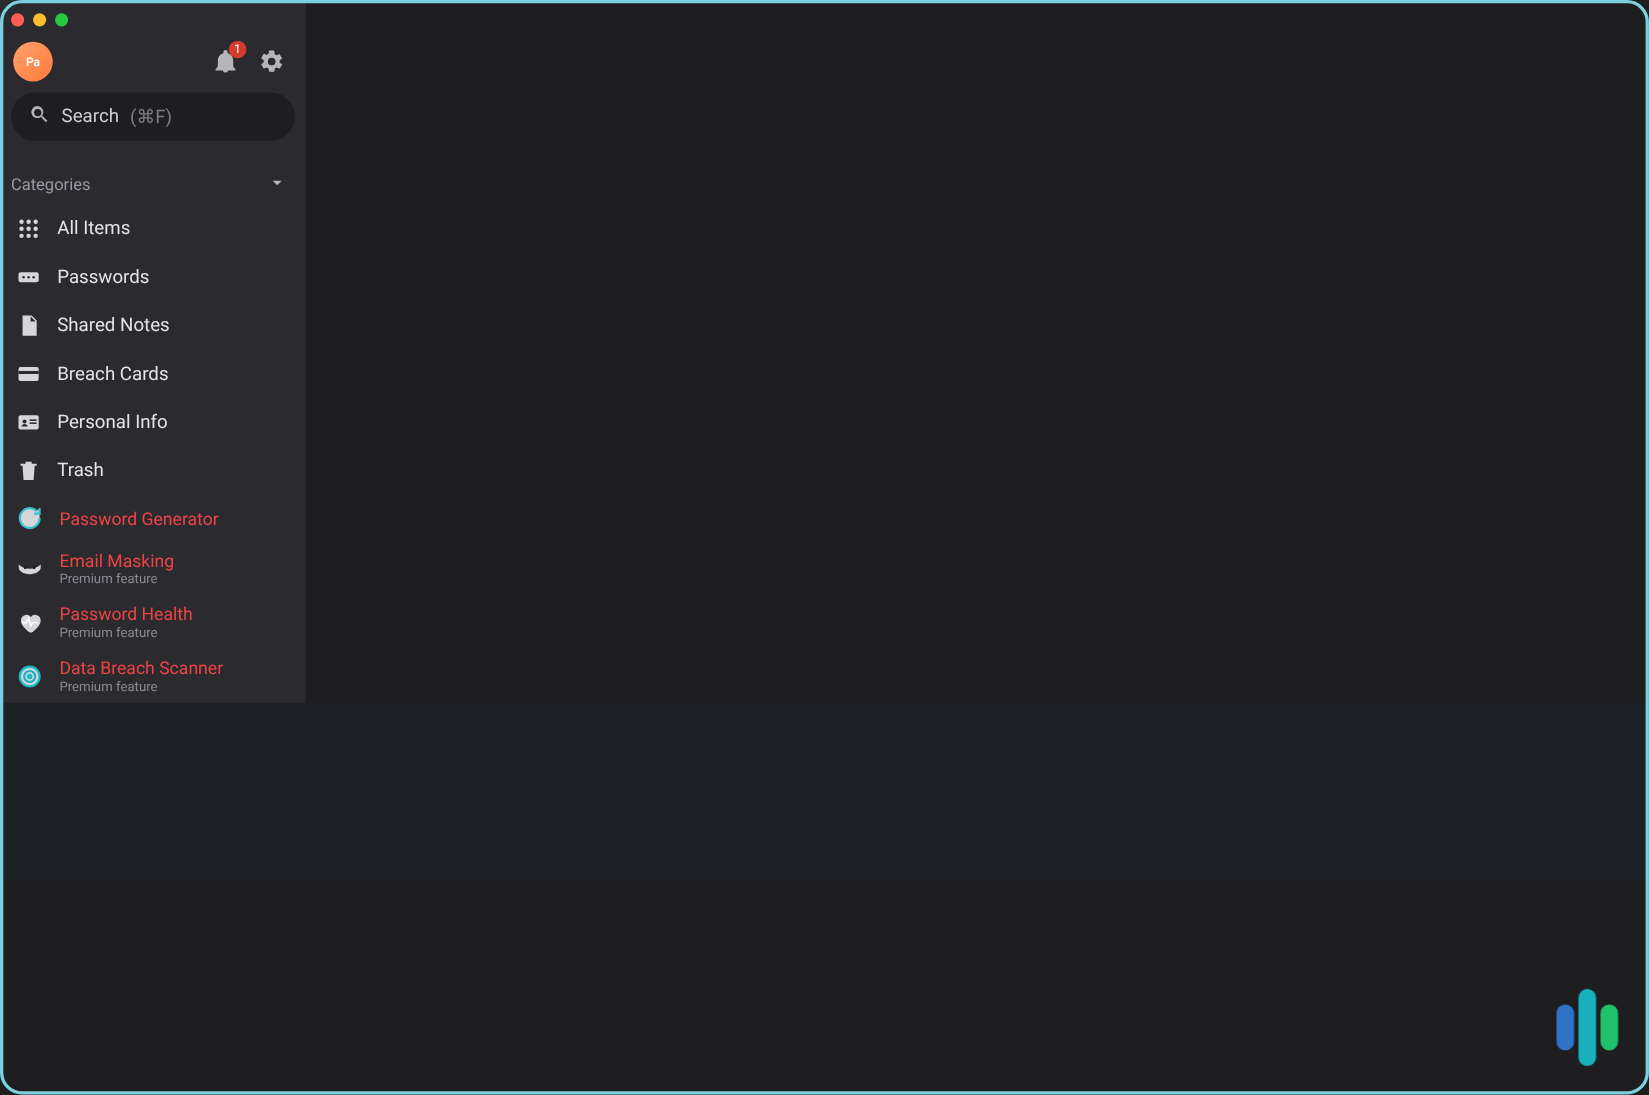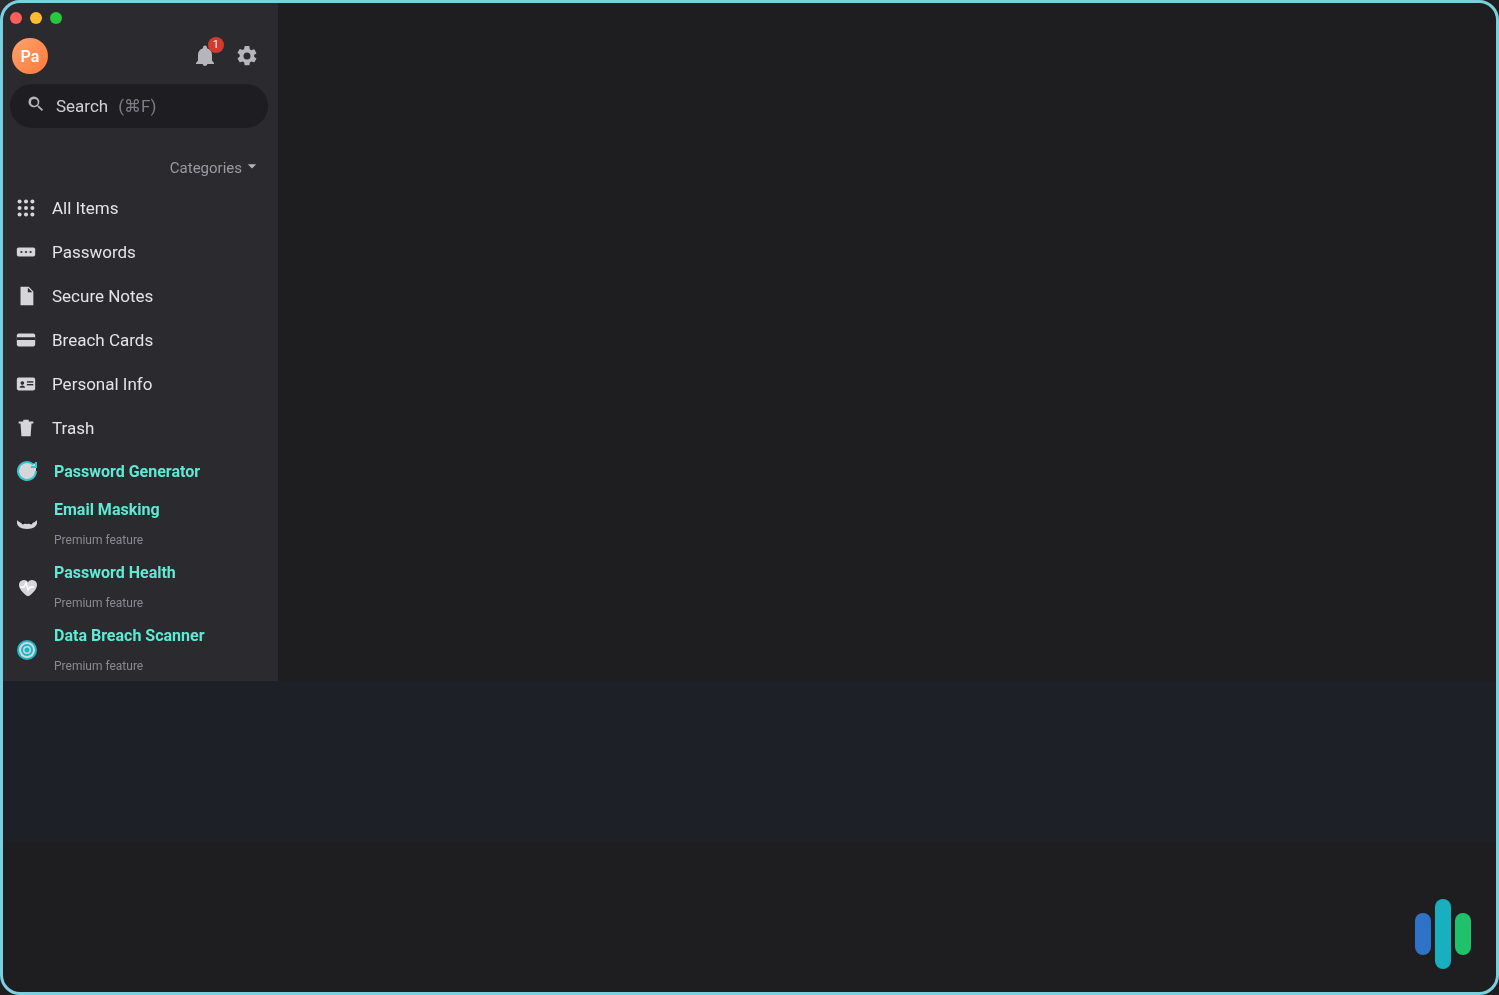--- a/index.html
+++ b/index.html
@@ -29,21 +29,21 @@
   .sidebar-header {
     display: flex;
     align-items: center;
     justify-content: space-between;
     padding: 14px 18px 10px 12px;
   }
   .avatar {
     width: 36px; height: 36px; border-radius: 50%;
     background: linear-gradient(135deg,#ffa26b,#ff7a3d);
     display:flex;align-items:center;justify-content:center;
-    font-size:16px;font-weight:600;color:#fff;
+    font-size:11px;font-weight:600;color:#fff;
   }
   .header-right { display:flex; gap:16px; align-items:center; }
   .bell-wrapper { position:relative; }
   .bell-badge {
     position:absolute; top:-6px; right:-6px;
     background:#d33b2f; color:#fff; border-radius:10px;
     font-size:11px; padding:0 5px; line-height:16px; min-width:16px; text-align:center;
   }
   .icon-btn { width:26px; height:26px; display:flex; align-items:center; justify-content:center; cursor:pointer; }
   .icon-btn svg { fill:#b5b5bb; }
@@ -69,29 +69,29 @@
   .nav-item.active { background:#56565c; }
   .nav-item .nav-icon { width:24px; height:24px; display:flex; align-items:center; justify-content:center; flex-shrink:0; }
   .nav-item .nav-icon svg { fill:#d5d5da; }
 
   .get-started-item .progress-track {
     margin-top:6px; width:112px; height:5px; background:#3a3a40; border-radius:3px; overflow:hidden;
   }
   .get-started-item .progress-fill { height:100%; background:#1db954; width:75%; border-radius:3px; }
 
   .section-header {
-    display:flex; align-items:center; justify-content:flex-end;
+    display:flex; align-items:center; justify-content:space-between;
     padding:14px 16px 6px 10px; cursor:pointer;
     color:#9a9aa2; font-size:15px;
   }
   .chevron svg { fill:#b5b5bb; }
 
   .tool-item { padding:8px 14px; }
-  .tool-label { font-size:16px; color:#5eead4;font-weight:bold; }
-  .tool-sub { font-size:12px; color:#8a8a92; margin-top:14px; }
+  .tool-label { font-size:16px; color:#ef4444; }
+  .tool-sub { font-size:12px; color:#8a8a92; margin-top:0; }
   .tool-item .nav-icon { width:26px; height:26px; border-radius:6px; }
 
   
   .main {
     flex:1; background:#1e2027; overflow-y:auto;
     display:flex; flex-direction:column; align-items:center;
     padding-top:160px;
   }
 
   .floating-logo {
@@ -192,21 +192,21 @@
       <span>Passwords</span>
     </div>
 
 
     <div class="nav-item">
       <span class="nav-icon">
         <svg viewBox="0 0 24 24" width="22" height="22">
               <path d="M6 2h9l5 5v15H6zM14 3v5h5"></path>
             </svg>
       </span>
-      <span>Secure Notes</span>
+      <span>Shared Notes</span>
     </div>
 
     <div class="nav-item">
       <span class="nav-icon">
         <svg viewBox="0 0 24 24" width="22" height="22">
               <rect x="2" y="5" width="20" height="14" rx="2"></rect>
               <rect x="2" y="9" width="20" height="3" fill="#2a2a2f"></rect>
             </svg>
       </span>
       <span>Breach Cards</span>

